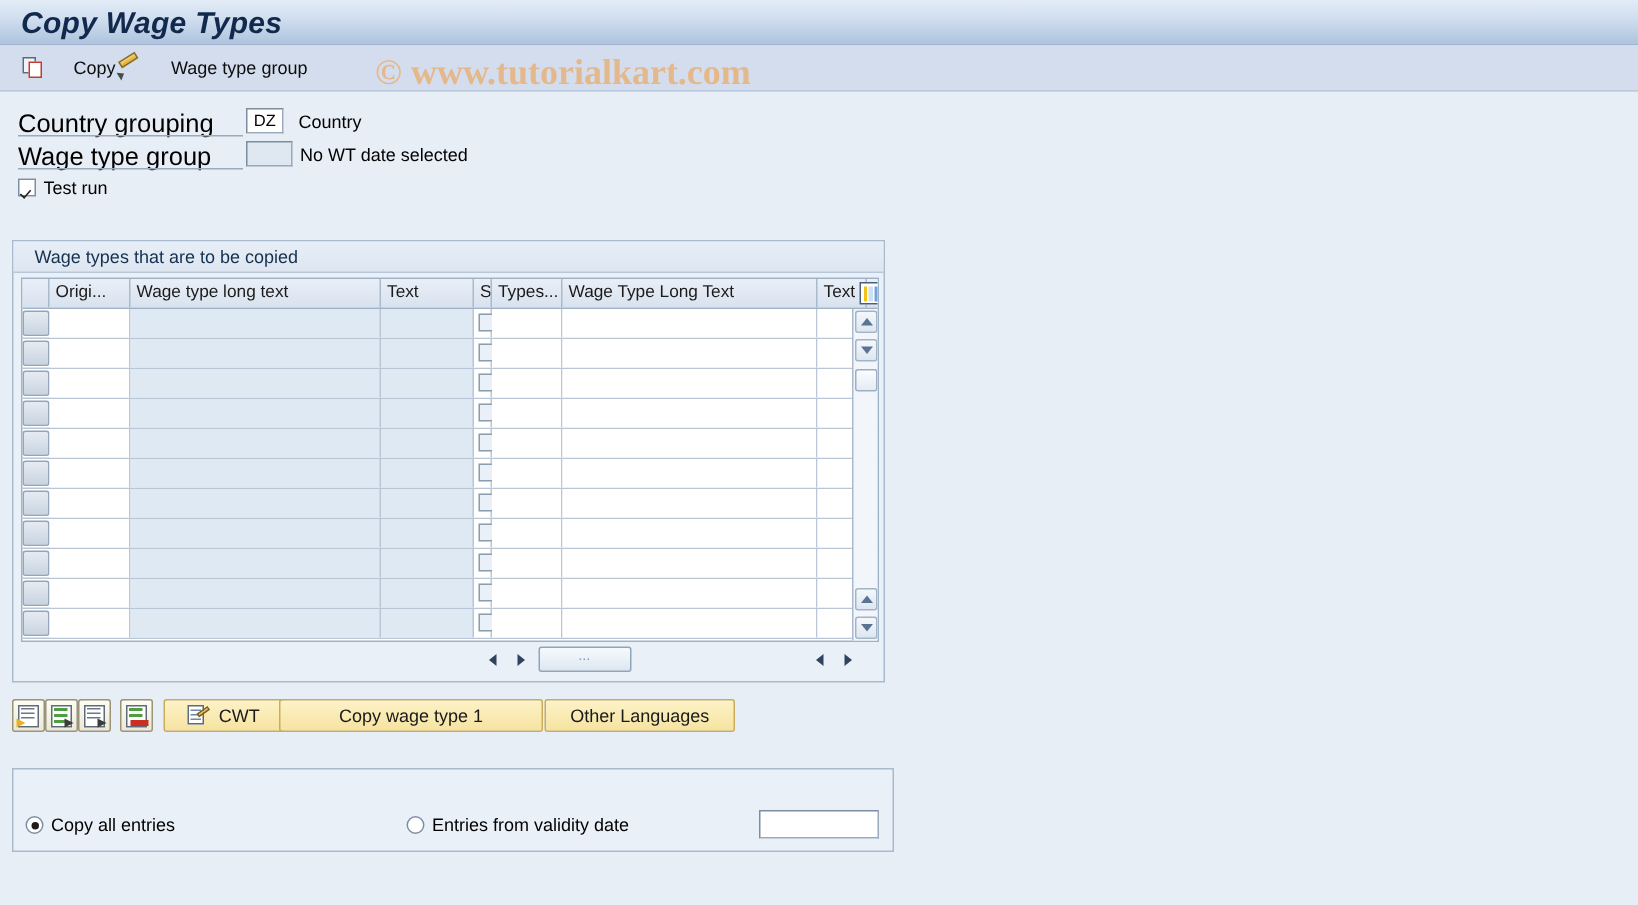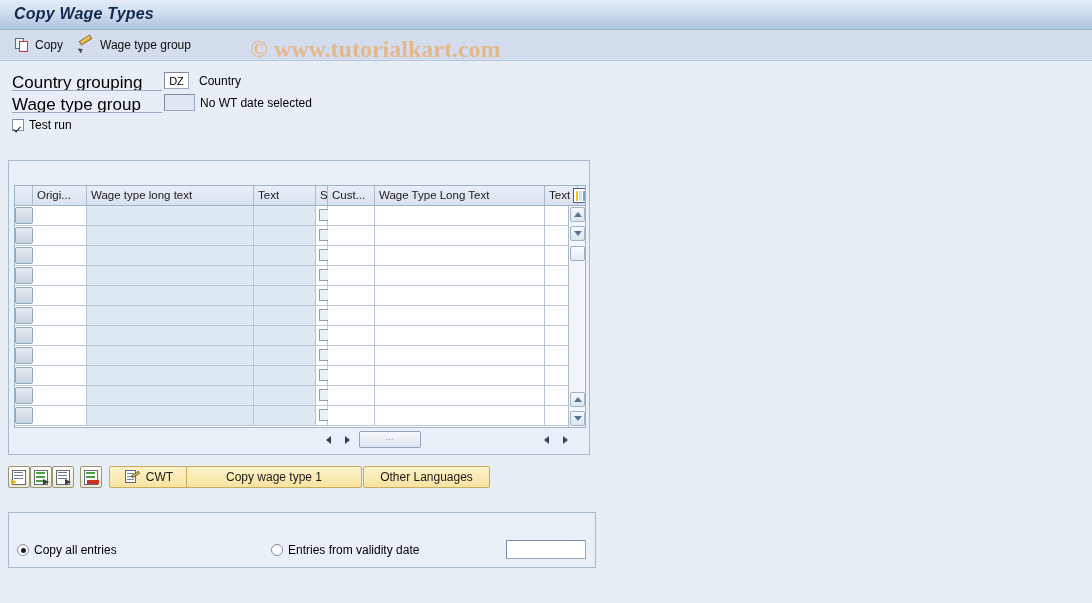--- a/index.html
+++ b/index.html
@@ -15,33 +15,33 @@
   }
 
   
   .titlebar{
     position:absolute; left:0; top:0; width:1092px; height:30px;
     background:linear-gradient(to bottom,#e3ecf7 0%,#cfddee 45%,#aec4dd 100%);
     border-bottom:1px solid #9fb4cc;
   }
   .titlebar .title{
     position:absolute; left:14px; top:5px;
-    font-size:16px; font-weight:bold; font-style:italic;
+    font-size:20px; font-weight:bold; font-style:italic;
     color:#11294d; letter-spacing:.2px;
   }
 
   
   .toolbar{
     position:absolute; left:0; top:30px; width:1092px; height:31px;
     background:#d3dded;
     border-bottom:1px solid #b9c8da;
   }
   .tb-btn{
     position:absolute; top:3px; height:24px;
-    display:flex; align-items:center; gap:6px;
+    display:flex; align-items:center; gap:20px;
     padding:0 6px; border:1px solid transparent; border-radius:2px;
     cursor:default;
   }
   .tb-label{ font-size:12px; color:#0d0d0d; white-space:nowrap; }
 
   
   .ico-copy{ position:relative; width:14px; height:14px; flex:0 0 14px; }
   .ico-copy i{ position:absolute; display:block; box-sizing:border-box; }
   .ico-copy i.b{ left:0; top:0; width:9px; height:11px; border:1.2px solid #5b6b7d; background:#eef3fa; }
   .ico-copy i.f{ left:4px; top:3px; width:9px; height:11px; border:1.2px solid #c23b2e; background:#fff; }
@@ -305,30 +305,33 @@
 
 </div>
 
 <div class="cbrow">
   <span class="cbox checked"></span>
   <span class="cblabel">Test run</span>
 </div>
 
 <div class="groupbox">
 
+  <div class="gb-header">
+    <span>Wage types that are to be copied</span>
+  </div>
 
   <div class="grid">
 
     <div class="ghead">
       <div class="gh sel" style="left:0; width:18px;"></div>
       <div class="gh" style="left:18px; width:54px;">Origi...</div>
       <div class="gh" style="left:72px; width:167px;">Wage type long text</div>
       <div class="gh" style="left:239px; width:62px;">Text</div>
       <div class="gh" style="left:301px; width:12px;">S</div>
-      <div class="gh" style="left:313px; width:47px;">Cust...</div>
+      <div class="gh" style="left:313px; width:47px;">Types...</div>
       <div class="gh" style="left:360px; width:170px;">Wage Type Long Text</div>
       <div class="gh" style="left:530px; width:33px;">Text</div>
       <div class="gh cfg" style="left:555px; width:17px;">
         <span class="ico-cfg">
             <b></b>
             <b></b>
             <b></b>
           </span>
       </div>
     </div>

